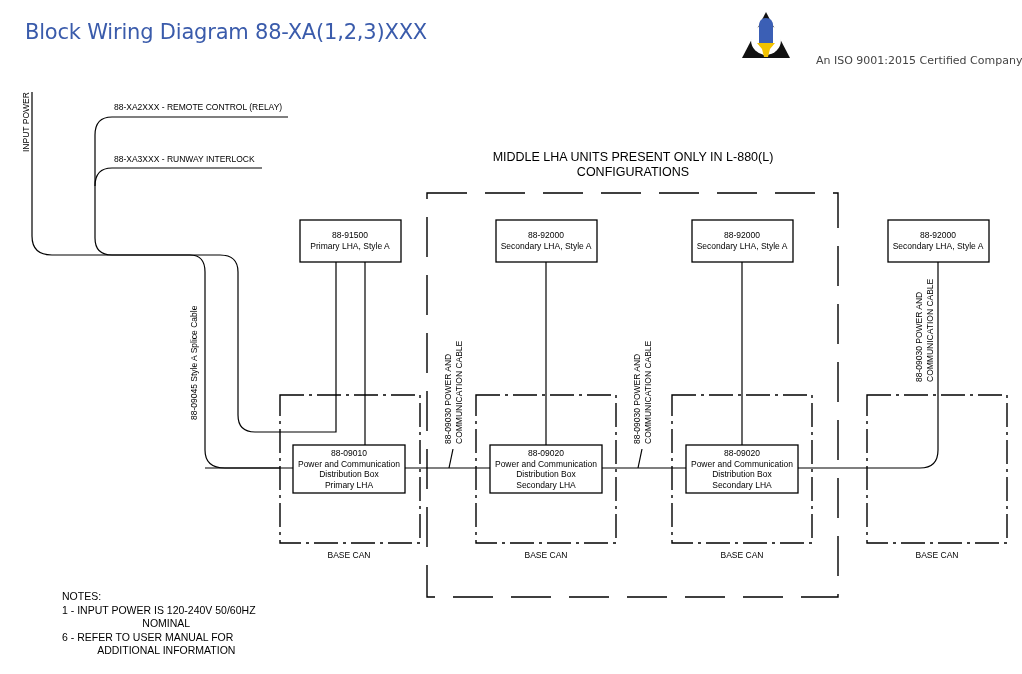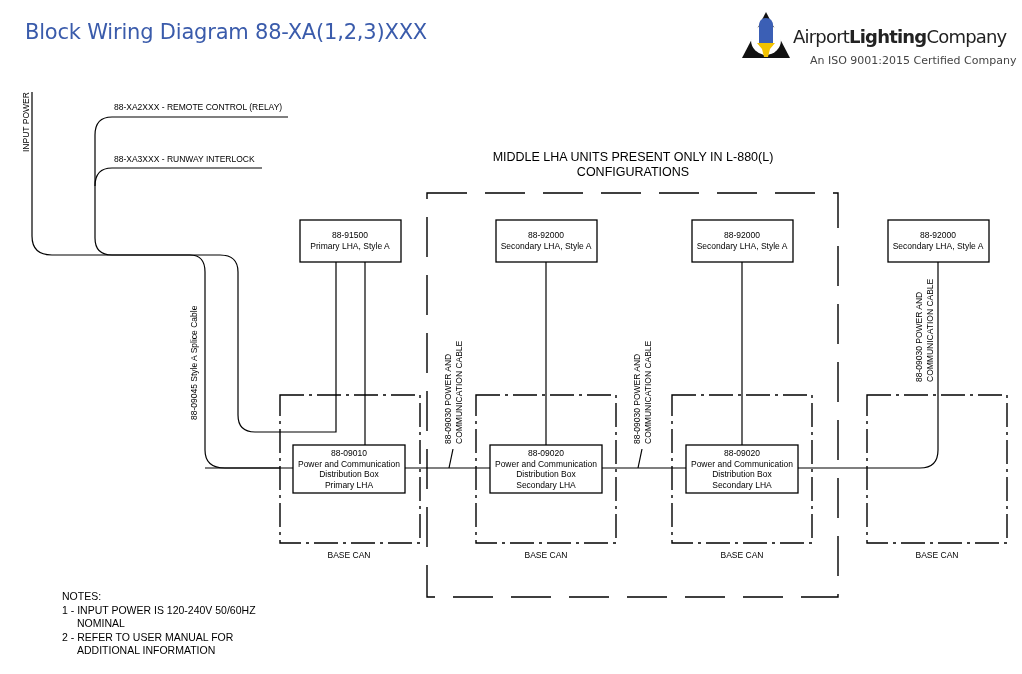--- a/index.html
+++ b/index.html
@@ -1,42 +1,41 @@
 <!DOCTYPE html>
 <html><head>
 <meta charset="utf-8">
 <style>
   html, body { margin: 0; padding: 0; background: #ffffff; }
   body { width: 1022px; height: 674px; position: relative; overflow: hidden; font-family: "Liberation Sans", sans-serif; }
   .title { position: absolute; left: 25px; top: 20px; font-family: "DejaVu Sans", sans-serif; font-weight: normal; font-size: 21px; color: #3a5bab; letter-spacing: -0.2px; }
   .logo { position: absolute; left: 740px; top: 8px; width: 270px; height: 62px; }
   .logo-text { position: absolute; left: 53px; top: 18px; font-family: "DejaVu Sans", sans-serif; font-size: 18px; color: #222; letter-spacing: -0.8px; white-space: nowrap; }
   .logo-text b { font-weight: bold; }
-  .logo-sub { position: absolute; left: 70px; top: 46px; font-family: "DejaVu Sans", sans-serif; font-size: 11px; color: #444; white-space: nowrap; text-align: center; }
+  .logo-sub { position: absolute; left: 76px; top: 46px; font-family: "DejaVu Sans", sans-serif; font-size: 11px; color: #444; white-space: nowrap; text-align: center; }
   svg#diagram { position: absolute; left: 0; top: 0; }
   svg text { font-family: "Liberation Sans", sans-serif; fill: #000; }
   .t8 { font-size: 8.5px; }
   .t12 { font-size: 12.5px; }
   .notes { position: absolute; left: 62px; top: 590px; font-size: 10.5px; line-height: 13.5px; color: #000; }
   .notes div { white-space: nowrap; }
-  .indent { padding-left: 15px; }
+  .indent { padding-left: 15px; text-align: center; }
 </style>
 </head>
 <body>
 
 <div class="title">Block Wiring Diagram 88-XA(1,2,3)XXX</div>
 
 <div class="logo">
   <svg width="52" height="52" viewBox="0 0 52 52" style="position:absolute;left:0;top:2px">
     <polygon points="26,2 50,48 2,48" fill="#111"></polygon>
     <circle cx="26" cy="30" r="15" fill="#fff"></circle>
     <path d="M19,33 L19,16 Q19,8 26,8 Q33,8 33,16 L33,33 Z" fill="#3b5fb5"></path>
     <path d="M17,33 L35,33 L30,39 L28,47 L24,47 L22,39 Z" fill="#f2c200"></path>
   </svg>
-  <div class="logo-text"><span>Airport</span><b>Lighting</b><span>Company</span></div>
   <div class="logo-sub">An ISO 9001:2015 Certified Company</div>
 </div>
 
 <svg id="diagram" width="1022" height="674" viewBox="0 0 1022 674">
   <g fill="none" stroke="#000" stroke-width="1.2">
 
     <path d="M32,92 L32,236 Q32,255 52,255 L190,255 Q205,255 205,272 L205,450 Q205,468 225,468 L280,468"></path>
 
     <path d="M288,117 L112,117 Q95,117 95,135 L95,238 Q95,255 112,255 L220,255 Q238,255 238,272 L238,415 Q238,432 255,432 L336,432 L336,262"></path>
     <path d="M262,168 L112,168 Q95,168 95,186"></path>
@@ -113,15 +112,15 @@
   <text class="t8" x="349" y="558" text-anchor="middle">BASE CAN</text>
   <text class="t8" x="546" y="558" text-anchor="middle">BASE CAN</text>
   <text class="t8" x="742" y="558" text-anchor="middle">BASE CAN</text>
   <text class="t8" x="937" y="558" text-anchor="middle">BASE CAN</text>
 </svg>
 
 <div class="notes">
   <div>NOTES:</div>
   <div>1 - INPUT POWER IS 120-240V 50/60HZ</div>
   <div class="indent">NOMINAL</div>
-  <div>2 - REFER TO USER MANUAL FOR</div>
+  <div>6 - REFER TO USER MANUAL FOR</div>
   <div class="indent">ADDITIONAL INFORMATION</div>
 </div>
 
 </body></html>

